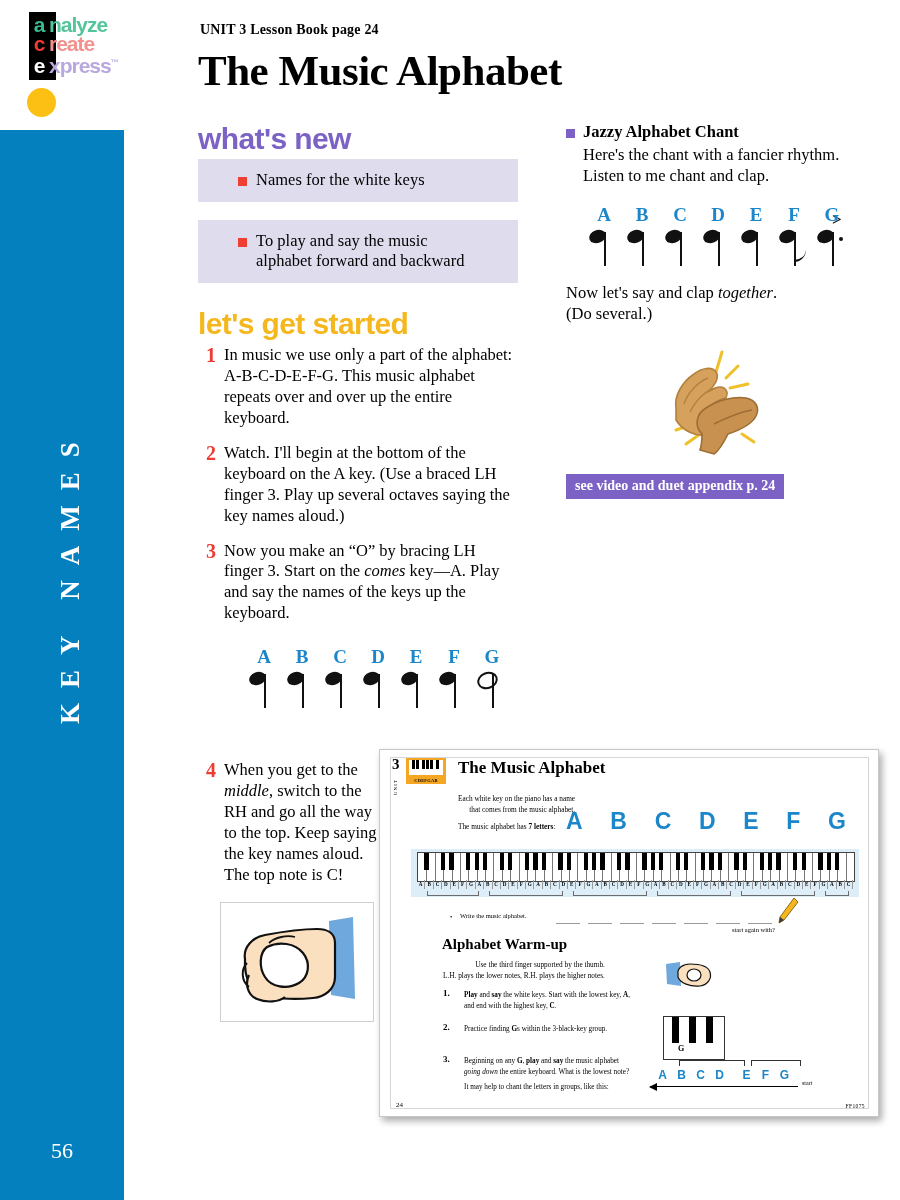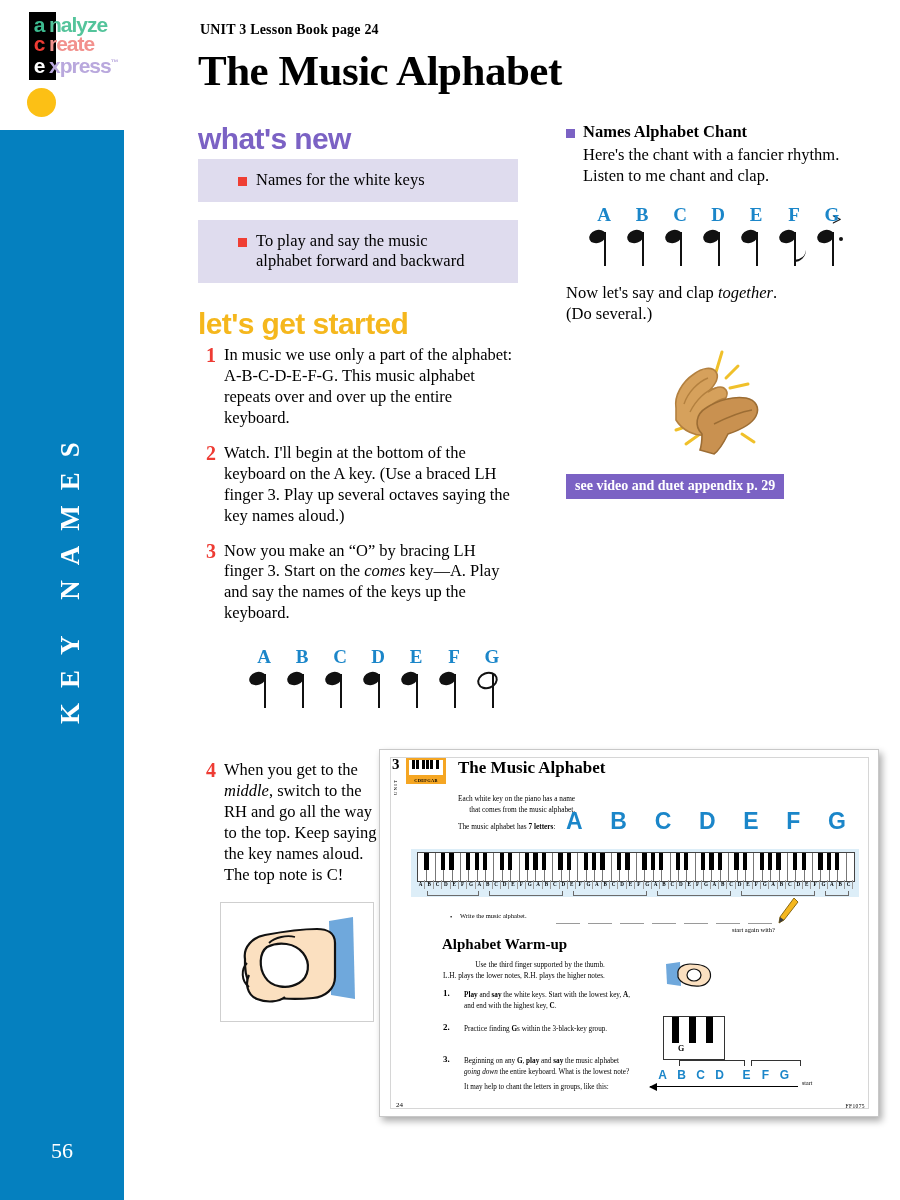--- a/index.html
+++ b/index.html
@@ -240,21 +240,21 @@
     <path d="M26 60 C20 66 20 78 28 84" fill="none" stroke="#111" stroke-width="2"></path>
     <path d="M48 40 C54 34 66 32 74 34" fill="none" stroke="#111" stroke-width="1.8"></path>
   </svg>
 </div>
 
 <div class="colR">
 
   <div class="bullet-row" style="margin-top:4px">
     <span class="sq-purple"></span>
     <span>
-      <span class="txt" style="font-weight:700;font-size:16.5px">Names Alphabet Chant</span>
+      <span class="txt" style="font-weight:700;font-size:16.5px">Jazzy Alphabet Chant</span>
       <div class="para" style="margin:1px 0 0 0;max-width:290px">Here's the chant with a fancier rhythm. Listen to me chant and clap.</div>
     </span>
   </div>
 
   
   <div class="noterow" style="margin-left:20px;margin-top:18px">
     <div class="note">
         <span class="lt">A</span>
         <span class="hd"></span>
         <span class="st"></span>
@@ -313,21 +313,21 @@
       <path d="M28 66 C32 54 42 44 52 40" fill="none" stroke="#b3803f" stroke-width="1.4"></path>
       <path d="M34 74 C40 62 50 52 60 50" fill="none" stroke="#b3803f" stroke-width="1.4"></path>
       <path d="M42 82 C50 70 60 62 70 60" fill="none" stroke="#b3803f" stroke-width="1.4"></path>
       <path d="M46 96 C38 88 40 76 50 70 C62 62 78 58 90 60 C100 62 104 70 100 78
                C96 86 84 92 72 96 C68 104 64 112 58 116 L44 112 C46 106 46 100 46 96 Z" fill="#c99150" stroke="#9c6d34" stroke-width="1.6"></path>
       <path d="M58 86 C70 80 84 74 96 72" fill="none" stroke="#9c6d34" stroke-width="1.4"></path>
     </svg>
   </div>
 
 
-  <div class="vid">see video and duet appendix p. 29</div>
+  <div class="vid">see video and duet appendix p. 24</div>
 </div>
 
 <div class="thumb">
   <div class="th-in"></div>
 
   <div class="th-3">3</div>
   <div class="th-unit" style="left:13px;top:22px">UNIT</div>
 
   <div class="th-badge">
     <div class="kb"></div>

